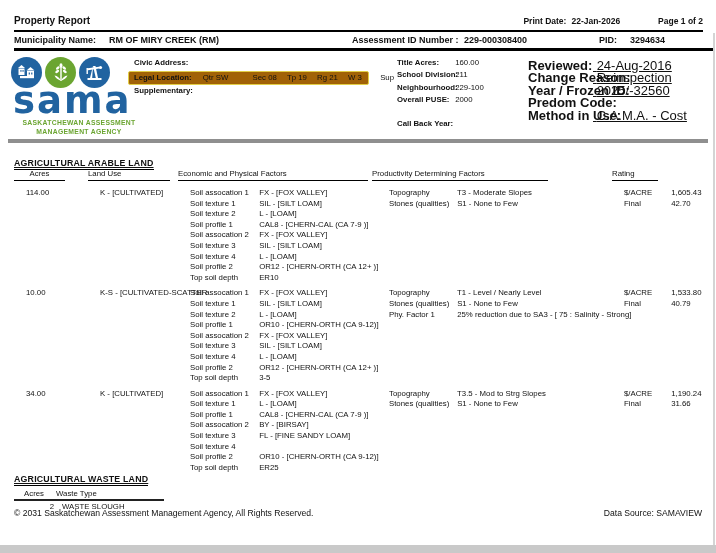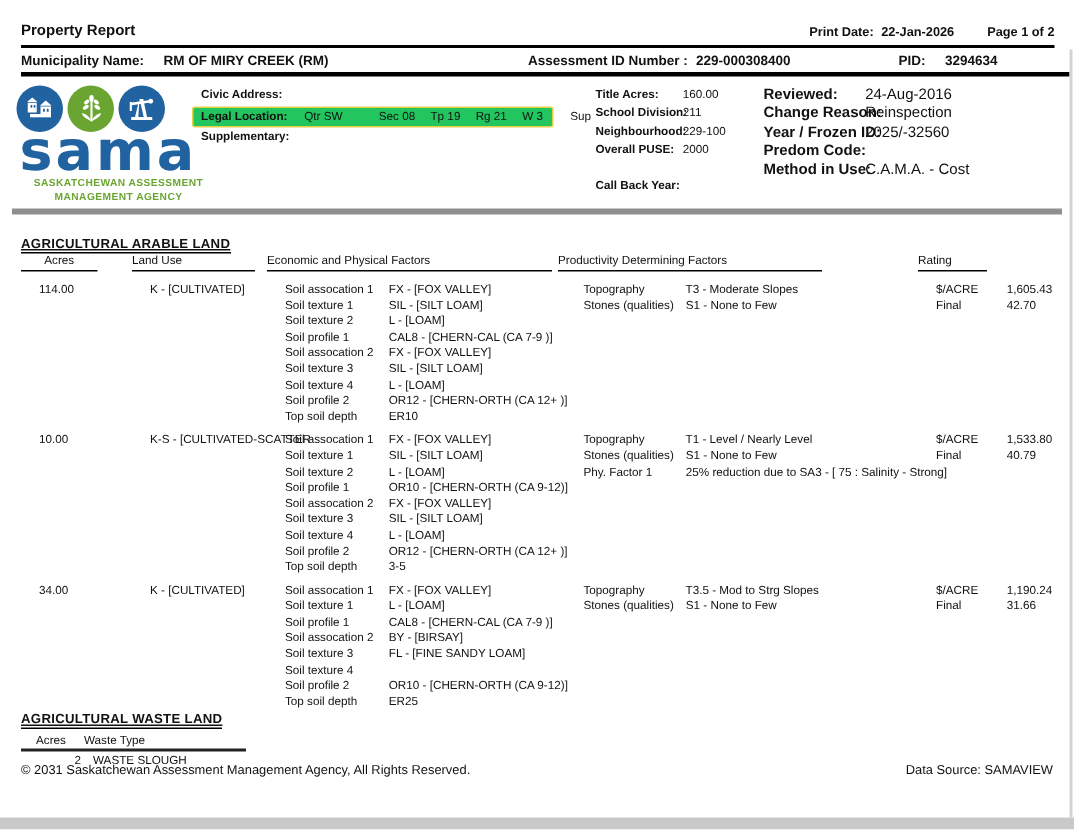--- a/index.html
+++ b/index.html
@@ -4,21 +4,21 @@
 <style>
   html,body{margin:0;padding:0;background:#fff;}
   body{width:716px;height:553px;position:relative;font-family:"Liberation Sans",sans-serif;color:#111;overflow:hidden;}
   .b{font-weight:bold;}
 
   
   #r1{position:absolute;left:14px;right:13px;top:15px;display:flex;align-items:flex-end;border-bottom:2px solid #000;padding-bottom:4px;}
   #r1 .title{font-size:10px;font-weight:bold;}
   #r1 .right{margin-left:auto;display:flex;font-size:8.5px;font-weight:bold;align-items:flex-end;}
   #r1 .pd-label{margin-right:5px;}
-  #r1 .page-num{margin-left:22px;}
+  #r1 .page-num{margin-left:38px;}
 
   
   #r2{position:absolute;left:14px;right:3px;top:33px;height:15px;border-bottom:3px solid #000;font-size:9px;font-weight:bold;}
   #r2 span{position:absolute;top:2px;white-space:nowrap;}
   #r2 .m-label{left:0;}
   #r2 .m-val{left:95px;}
   #r2 .a-label{left:338px;}
   #r2 .a-val{left:450px;}
   #r2 .p-label{left:585px;}
   #r2 .p-val{left:616px;}
@@ -28,33 +28,33 @@
   .circle{width:31px;height:31px;border-radius:50%;display:flex;align-items:center;justify-content:center;}
   .circle.blue{background:#2163A0;}
   .circle.green{background:#6BA531;}
   #wordmark{position:absolute;left:13px;top:84px;font-family:"DejaVu Sans",sans-serif;font-size:37px;line-height:33px;font-weight:bold;letter-spacing:2px;color:#2163A0;}
   #tagline{position:absolute;left:0;top:119px;width:158px;text-align:center;font-size:6.8px;line-height:8.6px;color:#6BA531;font-weight:bold;letter-spacing:.3px;}
 
   
   #addr{position:absolute;left:128px;top:58px;font-size:7.8px;}
   #addr .row{height:13px;}
   #addr .pad{padding-left:6px;}
-  .legal-box{display:inline-block;border:1.5px solid #E3CE46;border-radius:2px;padding:1px 6px 2px 5px;background:#22c55e;white-space:nowrap;}
+  .legal-box{display:inline-block;border:1.5px solid #E3CE46;border-radius:2px;padding:1px 6px 2px 5px;background:#a16207;white-space:nowrap;}
   .ll-qtr{margin-left:9px;}
   .ll-sec{margin-left:22px;}
   .ll-tp,.ll-rg,.ll-w{margin-left:8px;}
   .ll-sup{margin-left:9px;}
   #addr .supp{margin-top:2px;}
 
   
   #fieldsA{position:absolute;left:397px;top:58px;font-size:7.8px;}
   #fieldsA .frowA{height:12.4px;white-space:nowrap;}
   #fieldsA .lab{display:inline-block;width:56px;font-weight:bold;}
   #fieldsA .callback{margin-top:11px;font-weight:bold;}
-  #fieldsB{position:absolute;left:509px;top:58px;font-size:10px;}
+  #fieldsB{position:absolute;left:528px;top:58px;font-size:13px;text-decoration:underline;}
   #fieldsB .frowB{height:12.4px;white-space:nowrap;}
   #fieldsB .lab{display:inline-block;width:65px;font-weight:bold;}
 
   #greybar{position:absolute;left:8px;top:139px;width:700px;height:4px;background:#8F8F8F;}
 
   .section-title{font-size:8.8px;font-weight:bold;border-bottom:1.4px solid #000;padding-bottom:1px;display:inline-block;letter-spacing:.2px;text-decoration:underline;}
   #arable-title-wrap{position:absolute;left:14px;top:152px;}
 
   .grid5{display:grid;grid-template-columns:74px 104px 194px 240px 90px;}
   #thead{position:absolute;left:0;top:169px;width:716px;font-size:7.8px;}

